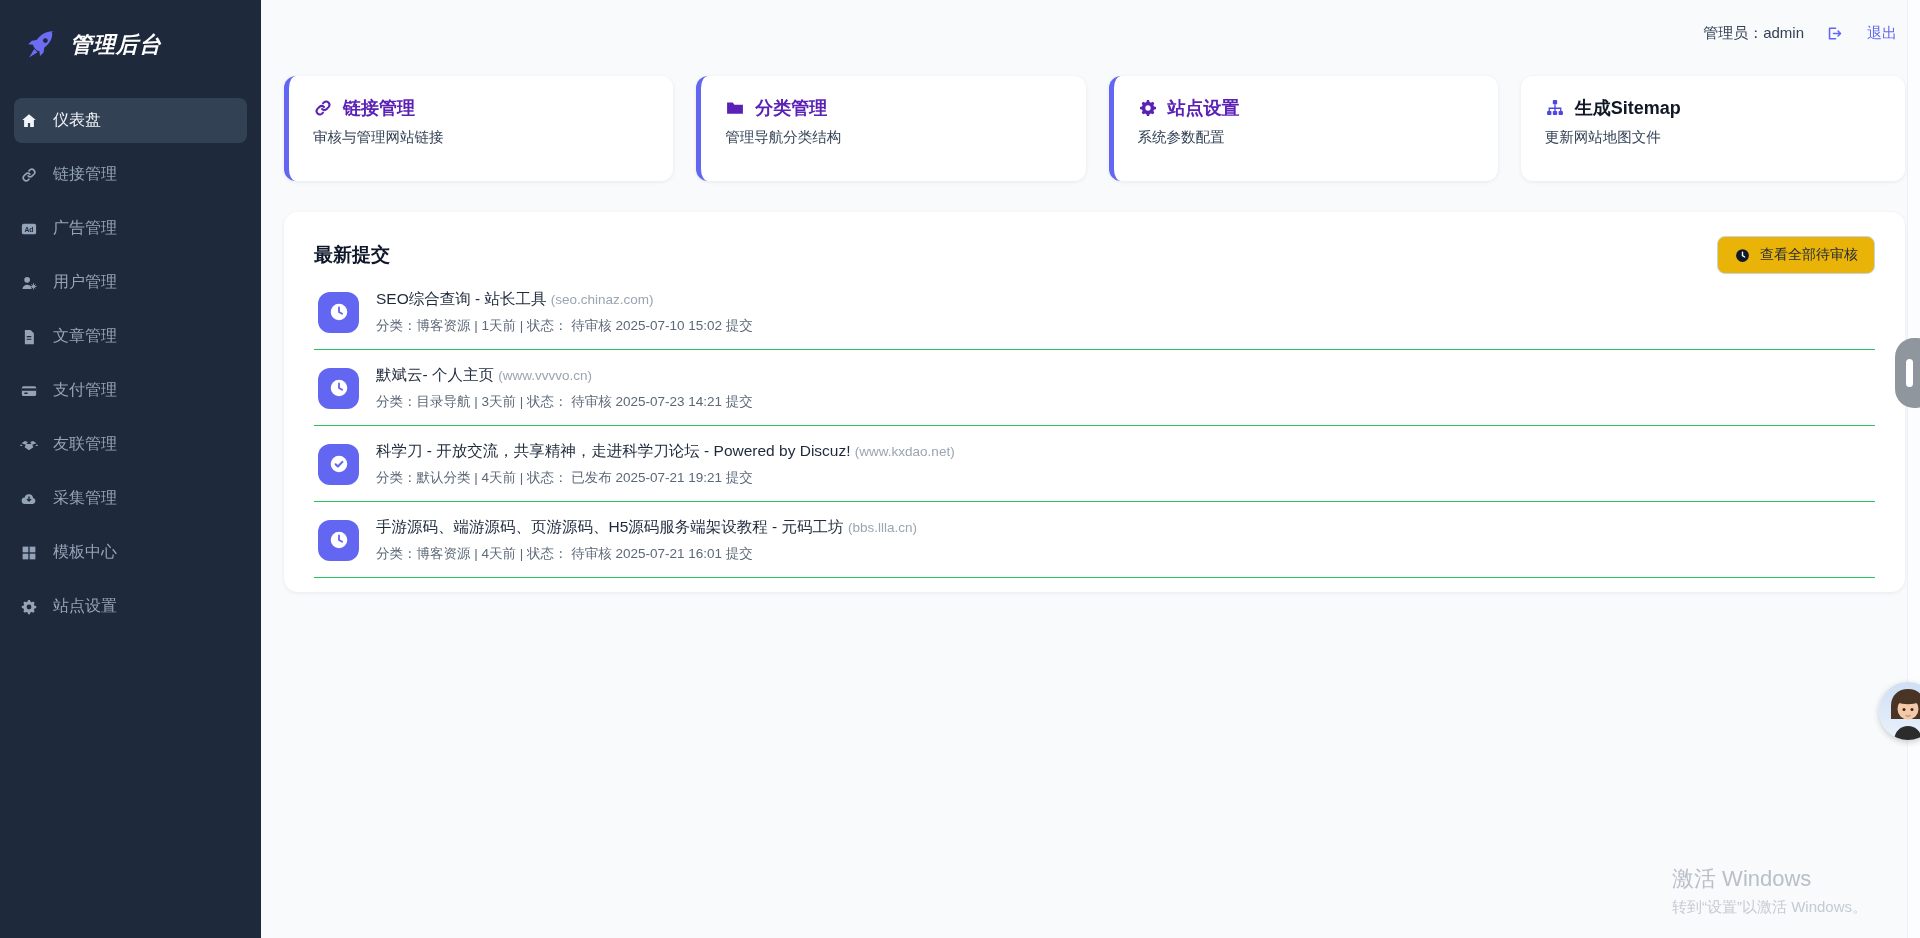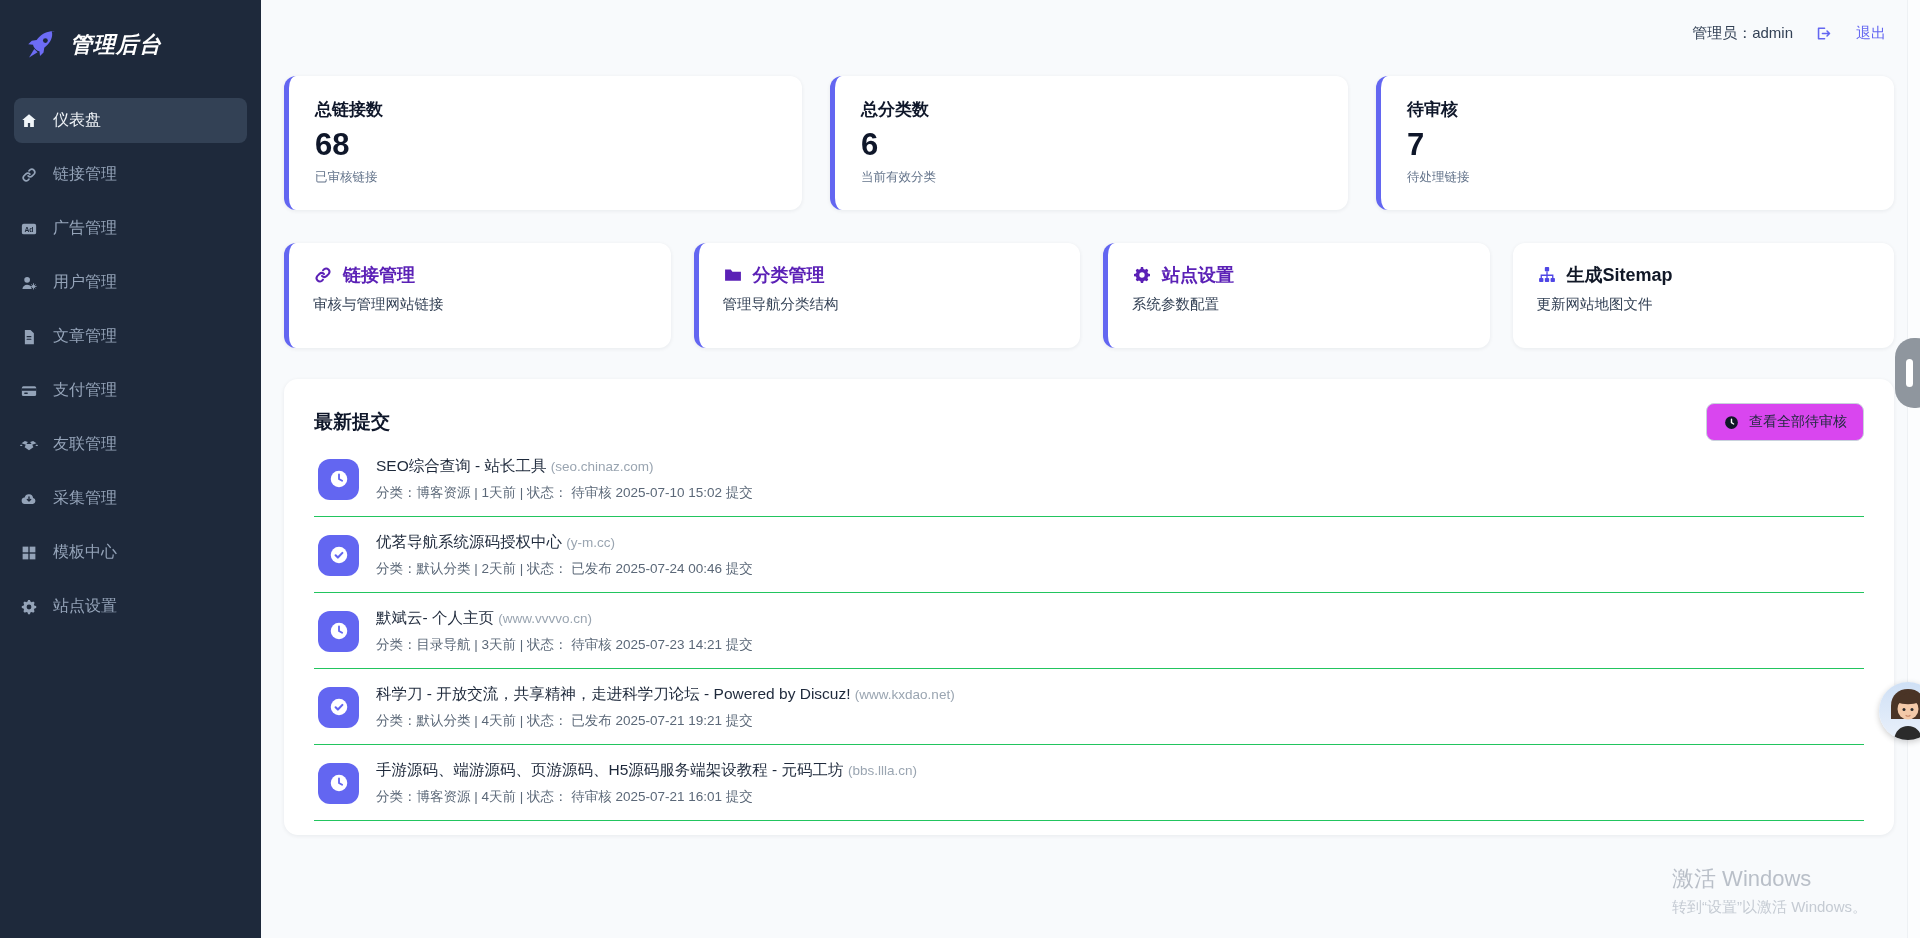--- a/index.html
+++ b/index.html
@@ -11,21 +11,21 @@
   .sidebar { width:261px; min-width:261px; height:100%; background:#1e293b; padding-top:22px; }
   .logo { display:flex; align-items:center; gap:12px; padding:6px 0 6px 24px; margin-bottom:30px; }
   .logo svg { width:34px; height:34px; }
   .logo-title { color:#ffffff; font-size:22px; font-weight:700; letter-spacing:1px;font-style:italic; }
   .nav-item { display:flex; align-items:center; gap:15px; height:45px; margin:9px 14px;
     padding-left:6px; border-radius:8px; color:#94a3b8; font-size:16px; cursor:pointer; }
   .nav-item svg { width:18px; height:18px; flex:none; }
   .nav-item.active { background:#334155; color:#f1f5f9; font-weight:500; }
 
   
-  .main { flex:1; padding:0 26px 0 23px; position:relative; }
+  .main { flex:1; padding:0 15px 0 23px; position:relative; }
   .topbar { display:flex; justify-content:flex-end; align-items:center; gap:22px; padding:24px 8px 0 0; }
   .admin-text { color:#334155; font-size:15px; }
   .logout { display:flex; align-items:center; gap:24px; color:#6366f1; font-size:15px; cursor:pointer; text-decoration:none; }
   .logout svg { width:17px; height:17px; }
 
   
   .stats { display:flex; gap:28px; margin-top:33px; }
   .stat-card { flex:1; background:#ffffff; border-radius:12px; border-left:5px solid #6366f1;
     box-shadow:0 1px 4px rgba(15,23,42,.07); padding:22px 26px; height:134px; }
   .stat-title { font-size:17px; font-weight:700; color:#0f172a; }
@@ -42,21 +42,21 @@
   .quick-title { font-size:18px; font-weight:700; color:#5b21b6; }
   .quick-card.plain .quick-title { color:#111827; }
   .quick-card.plain .quick-head svg { color:#4f46e5; }
   .quick-sub { font-size:14.5px; color:#334155; margin-top:8px; }
 
   
   .panel { background:#ffffff; border-radius:14px; box-shadow:0 1px 4px rgba(15,23,42,.07);
     margin-top:31px; padding:24px 30px 14px; }
   .panel-head { display:flex; justify-content:space-between; align-items:center; }
   .panel-title { font-size:19px; font-weight:700; color:#0f172a; }
-  .view-all-btn { display:flex; align-items:center; gap:9px; background:#d946ef; border:1px solid #c9d2dd;
+  .view-all-btn { display:flex; align-items:center; gap:9px; background:#eab308; border:1px solid #c9d2dd;
     border-radius:8px; padding:9px 16px; font-size:14px; color:#1e293b; cursor:pointer;
     font-family:inherit; }
   .view-all-btn svg { width:17px; height:17px; }
 
   .row { display:flex; align-items:center; gap:17px; padding:15px 4px 14px; border-bottom:1px solid #22c55e; }
   .badge { width:41px; height:41px; border-radius:12px; background:#6366f1; display:flex;
     align-items:center; justify-content:center; flex:none; }
   .badge svg { width:22px; height:22px; display:none; }
   .badge[data-status="pending"] .icon-clock { display:block; }
   .badge[data-status="published"] .icon-check { display:block; }
@@ -184,37 +184,20 @@
       <span class="admin-text">管理员：admin</span>
       <a class="logout">
         <svg viewBox="0 0 24 24" fill="none" stroke="#6366f1" stroke-width="2.2" stroke-linecap="round" stroke-linejoin="round">
           <path d="M13.5 4.5H5v15h8.5"></path>
             <path d="M10.5 12h10M17 8.5l3.5 3.5-3.5 3.5"></path>
         </svg>
         <span>退出</span>
       </a>
     </div>
 
-    <div class="stats">
-      <div class="stat-card">
-        <div class="stat-title">总链接数</div>
-        <div class="stat-value">68</div>
-        <div class="stat-caption">已审核链接</div>
-      </div>
-      <div class="stat-card">
-        <div class="stat-title">总分类数</div>
-        <div class="stat-value">6</div>
-        <div class="stat-caption">当前有效分类</div>
-      </div>
-      <div class="stat-card">
-        <div class="stat-title">待审核</div>
-        <div class="stat-value">7</div>
-        <div class="stat-caption">待处理链接</div>
-      </div>
-    </div>
 
     <div class="quick">
       <div class="quick-card accent">
         <div class="quick-head">
           <svg viewBox="0 0 24 24" fill="none" stroke="currentColor" stroke-width="2.4" stroke-linecap="round" stroke-linejoin="round">
             <path d="M13.2 10.8a4 4 0 0 0-5.6 0l-2.5 2.5a4 4 0 0 0 5.6 5.6l1.3-1.3"></path>
             <path d="M10.8 13.2a4 4 0 0 0 5.6 0l2.5-2.5a4 4 0 0 0-5.6-5.6l-1.3 1.3"></path>
           </svg>
           <span class="quick-title">链接管理</span>
         </div>
@@ -277,33 +260,20 @@
               <path d="M12 7v5l3.4 2" stroke="#6366f1" stroke-width="2" fill="none" stroke-linecap="round"></path>
             </svg>
 
         </div>
         <div class="row-text">
           <div class="row-title"><span>SEO综合查询 - 站长工具</span> <span class="row-domain">(seo.chinaz.com)</span></div>
           <div class="row-meta">分类：博客资源 | 1天前 | 状态： 待审核 2025-07-10 15:02 提交</div>
         </div>
       </div>
 
-      <div class="row">
-        <div class="badge" data-status="published">
-
-          <svg class="icon-check" viewBox="0 0 24 24">
-              <circle cx="12" cy="12" r="9" fill="#ffffff"></circle>
-              <path d="M8.3 12.3l2.5 2.5 4.9-5.1" stroke="#6366f1" stroke-width="2.3" fill="none" stroke-linecap="round" stroke-linejoin="round"></path>
-            </svg>
-        </div>
-        <div class="row-text">
-          <div class="row-title"><span>优茗导航系统源码授权中心</span> <span class="row-domain">(y-m.cc)</span></div>
-          <div class="row-meta">分类：默认分类 | 2天前 | 状态： 已发布 2025-07-24 00:46 提交</div>
-        </div>
-      </div>
 
       <div class="row">
         <div class="badge" data-status="pending">
           <svg class="icon-clock" viewBox="0 0 24 24">
               <circle cx="12" cy="12" r="9" fill="#ffffff"></circle>
               <path d="M12 7v5l3.4 2" stroke="#6366f1" stroke-width="2" fill="none" stroke-linecap="round"></path>
             </svg>
 
         </div>
         <div class="row-text">

